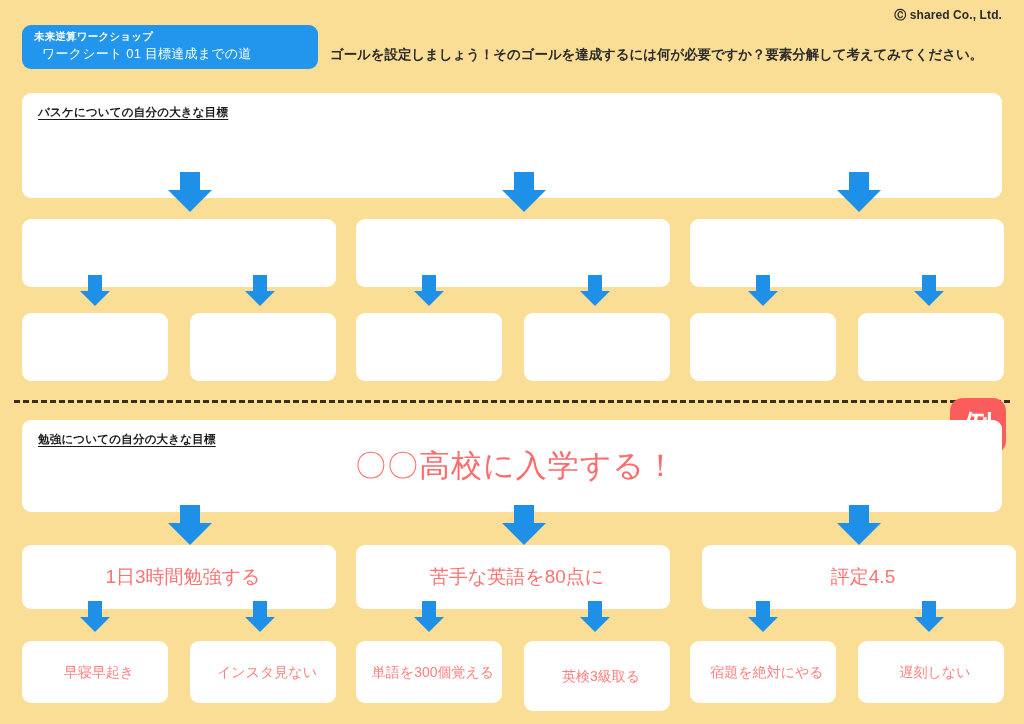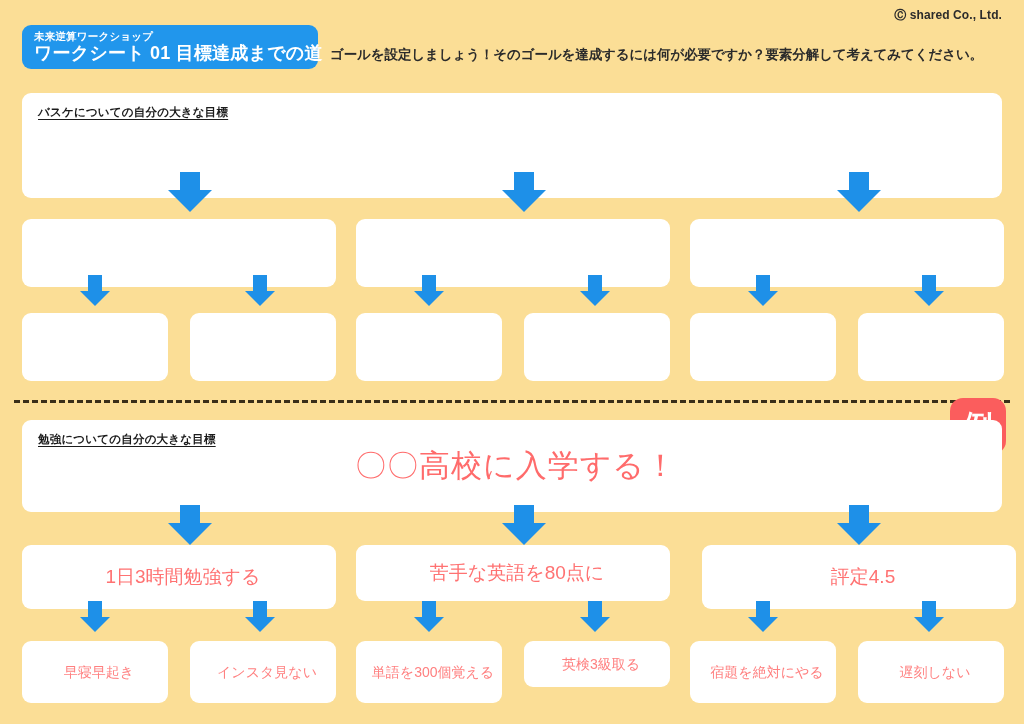--- a/index.html
+++ b/index.html
@@ -17,21 +17,21 @@
     font-size:12px;font-weight:bold;color:#2b2b2b;
     letter-spacing:0.1px;white-space:nowrap;
   }
   .title-badge{
     position:absolute;left:22px;top:25px;
     width:296px;height:44px;
     background:#2196EC;border-radius:9px;
     box-sizing:border-box;padding:5px 0 10px 12px;color:#fff;
   }
   .title-badge .sub{font-size:10.5px;font-weight:bold;line-height:12px;letter-spacing:0.2px;}
-  .title-badge .main{font-size:18px;font-weight:bold;line-height:23px;letter-spacing:0.2px;white-space:nowrap;}
+  .title-badge .main{font-size:13px;font-weight:normal;line-height:23px;letter-spacing:0.2px;white-space:nowrap;margin-left:8px;}
   .instruction{
     position:absolute;left:330px;top:46px;
     font-size:13.5px;font-weight:bold;color:#2b2b2b;
     white-space:nowrap;letter-spacing:-0.1px;
   }
 
   
   .card{
     position:absolute;background:#fff;border-radius:9px;
     box-sizing:border-box;
@@ -181,21 +181,21 @@
       <div class="head"></div>
     </div>
   <div class="arrow big" style="left:837px;top:505px;">
       <div class="shaft"></div>
       <div class="head"></div>
     </div>
 
   <div class="card" style="left:22px;top:545px;width:314px;height:64px;">
     <div class="mid-text">1日3時間勉強する</div>
   </div>
-  <div class="card" style="left:356px;top:545px;width:314px;height:56px;">
+  <div class="card" style="left:356px;top:545px;width:314px;height:64px;">
     <div class="mid-text">苦手な英語を80点に</div>
   </div>
   <div class="card" style="left:690px;top:545px;width:314px;height:64px;margin-left:12px;">
     <div class="mid-text">評定4.5</div>
   </div>
 
   <div class="arrow small" style="left:80px;top:601px;">
       <div class="shaft"></div>
       <div class="head"></div>
     </div>
@@ -222,21 +222,21 @@
 
   <div class="card" style="left:22px;top:641px;width:146px;height:62px;">
     <div class="small-text">早寝早起き</div>
   </div>
   <div class="card" style="left:190px;top:641px;width:146px;height:62px;">
     <div class="small-text">インスタ見ない</div>
   </div>
   <div class="card" style="left:356px;top:641px;width:146px;height:62px;">
     <div class="small-text">単語を300個覚える</div>
   </div>
-  <div class="card" style="left:524px;top:641px;width:146px;height:46px;">
+  <div class="card" style="left:524px;top:641px;width:146px;height:70px;">
     <div class="small-text">英検3級取る</div>
   </div>
   <div class="card" style="left:858px;top:641px;width:146px;height:62px;">
     <div class="small-text">遅刻しない</div>
   </div>
   <div class="card" style="left:690px;top:641px;width:146px;height:62px;">
     <div class="small-text">宿題を絶対にやる</div>
   </div>
 
 </div>

